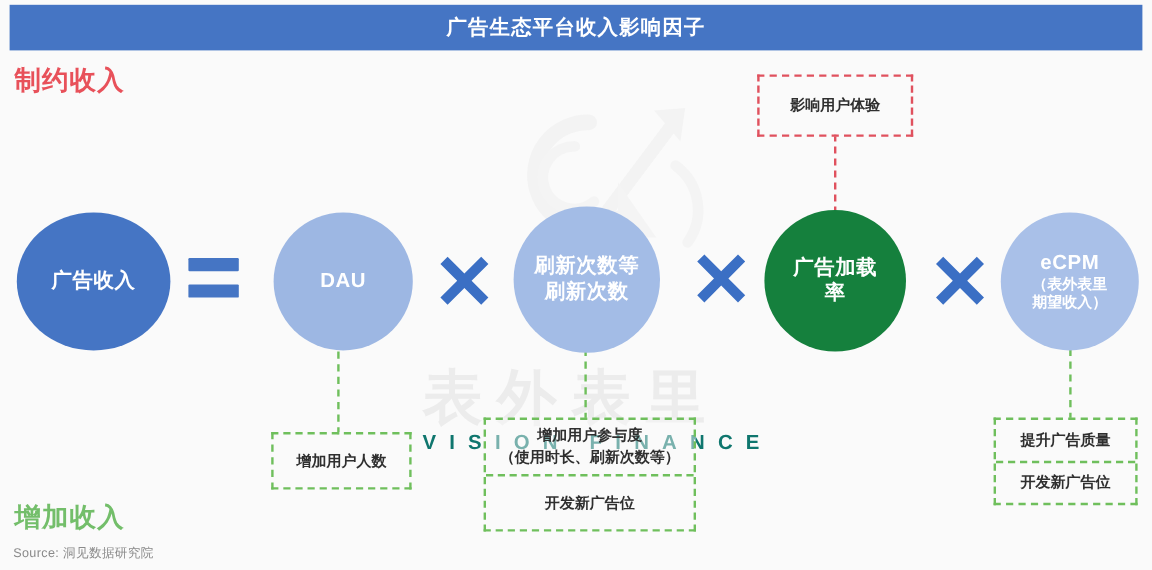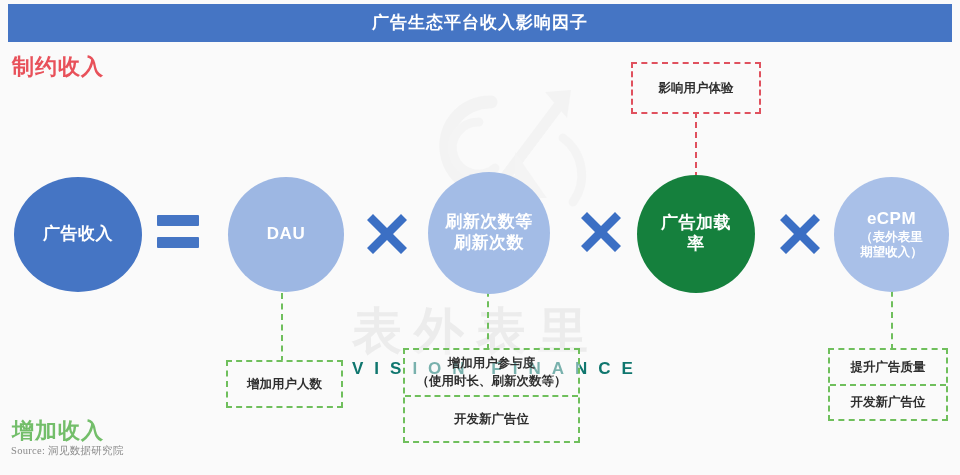--- a/index.html
+++ b/index.html
@@ -82,26 +82,25 @@
     letter-spacing: 1px;
     z-index: 4;
   }
   .corner-constrain { left: 12px; top: 52px; color: #E8515A; }
   .corner-increase  { left: 12px; top: 416px; color: #73BE6A; }
 
   
   .source {
     position: absolute;
     left: 11px;
-    top: 444px;
+    top: 454px;
     font-size: 10.5px;
     color: #8a8a8a;
     letter-spacing: .3px;
     z-index: 4;
-    font-family: Liberation Serif, serif;
   }
 
   
   .node {
     position: absolute;
     border-radius: 50%;
     display: flex;
     align-items: center;
     justify-content: center;
     text-align: center;

